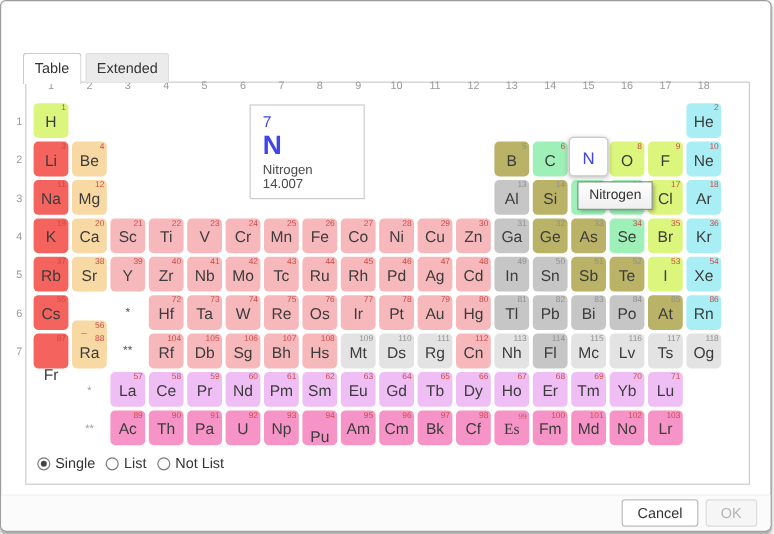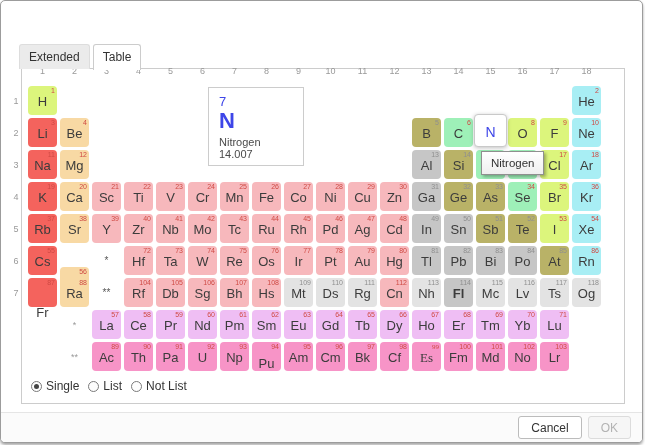--- a/index.html
+++ b/index.html
@@ -47,22 +47,22 @@
   .btn{height:23px;padding:0 12px;font-size:12px;font-family:inherit;border-radius:3px;cursor:pointer;}
   .btn.cancel{background:#fff;border:1px solid #bcbcbc;color:#333;}
   .btn.ok{background:#f6f6f6;border:1px solid #dcdcdc;color:#b3b3b3;cursor:default;}
 </style>
 </head>
 <body>
 
 <div class="dialog">
 
   <div class="tabs">
+    <div class="tab active">Table</div>
     <div class="tab">Extended</div>
-    <div class="tab active">Table</div>
   </div>
 
   <div class="panel"></div>
 
   <div class="grid" id="grid">
       <div class="colhead" style="left: 27px; top: 65px; width: 29px;">1</div>
       <div class="colhead" style="left: 59px; top: 65px; width: 29px;">2</div>
       <div class="colhead" style="left: 91px; top: 65px; width: 29px;">3</div>
       <div class="colhead" style="left: 123px; top: 65px; width: 29px;">4</div>
       <div class="colhead" style="left: 155px; top: 65px; width: 29px;">5</div>
@@ -416,21 +416,21 @@
       <div class="cell" style="left: 379px; top: 277px; background: rgb(247, 184, 188);">
         <span class="num" style="color: rgb(207, 74, 68);">112</span>
         <span class="sym" style="color: rgb(60, 60, 60);">Cn</span>
       </div>
       <div class="cell" style="left: 411px; top: 277px; background: rgb(227, 227, 227);">
         <span class="num" style="color: rgb(143, 143, 143);">113</span>
         <span class="sym" style="color: rgb(60, 60, 60);">Nh</span>
       </div>
       <div class="cell" style="left: 443px; top: 277px; background: rgb(198, 198, 198);">
         <span class="num" style="color: rgb(143, 143, 143);">114</span>
-        <span class="sym" style="color: rgb(60, 60, 60); font-weight: bold;">Fl</span>
+        <span class="sym" style="color: rgb(60, 60, 60);">Fl</span>
       </div>
       <div class="cell" style="left: 475px; top: 277px; background: rgb(227, 227, 227);">
         <span class="num" style="color: rgb(143, 143, 143);">115</span>
         <span class="sym" style="color: rgb(60, 60, 60);">Mc</span>
       </div>
       <div class="cell" style="left: 507px; top: 277px; background: rgb(227, 227, 227);">
         <span class="num" style="color: rgb(143, 143, 143);">116</span>
         <span class="sym" style="color: rgb(60, 60, 60);">Lv</span>
       </div>
       <div class="cell" style="left: 539px; top: 277px; background: rgb(227, 227, 227);">

